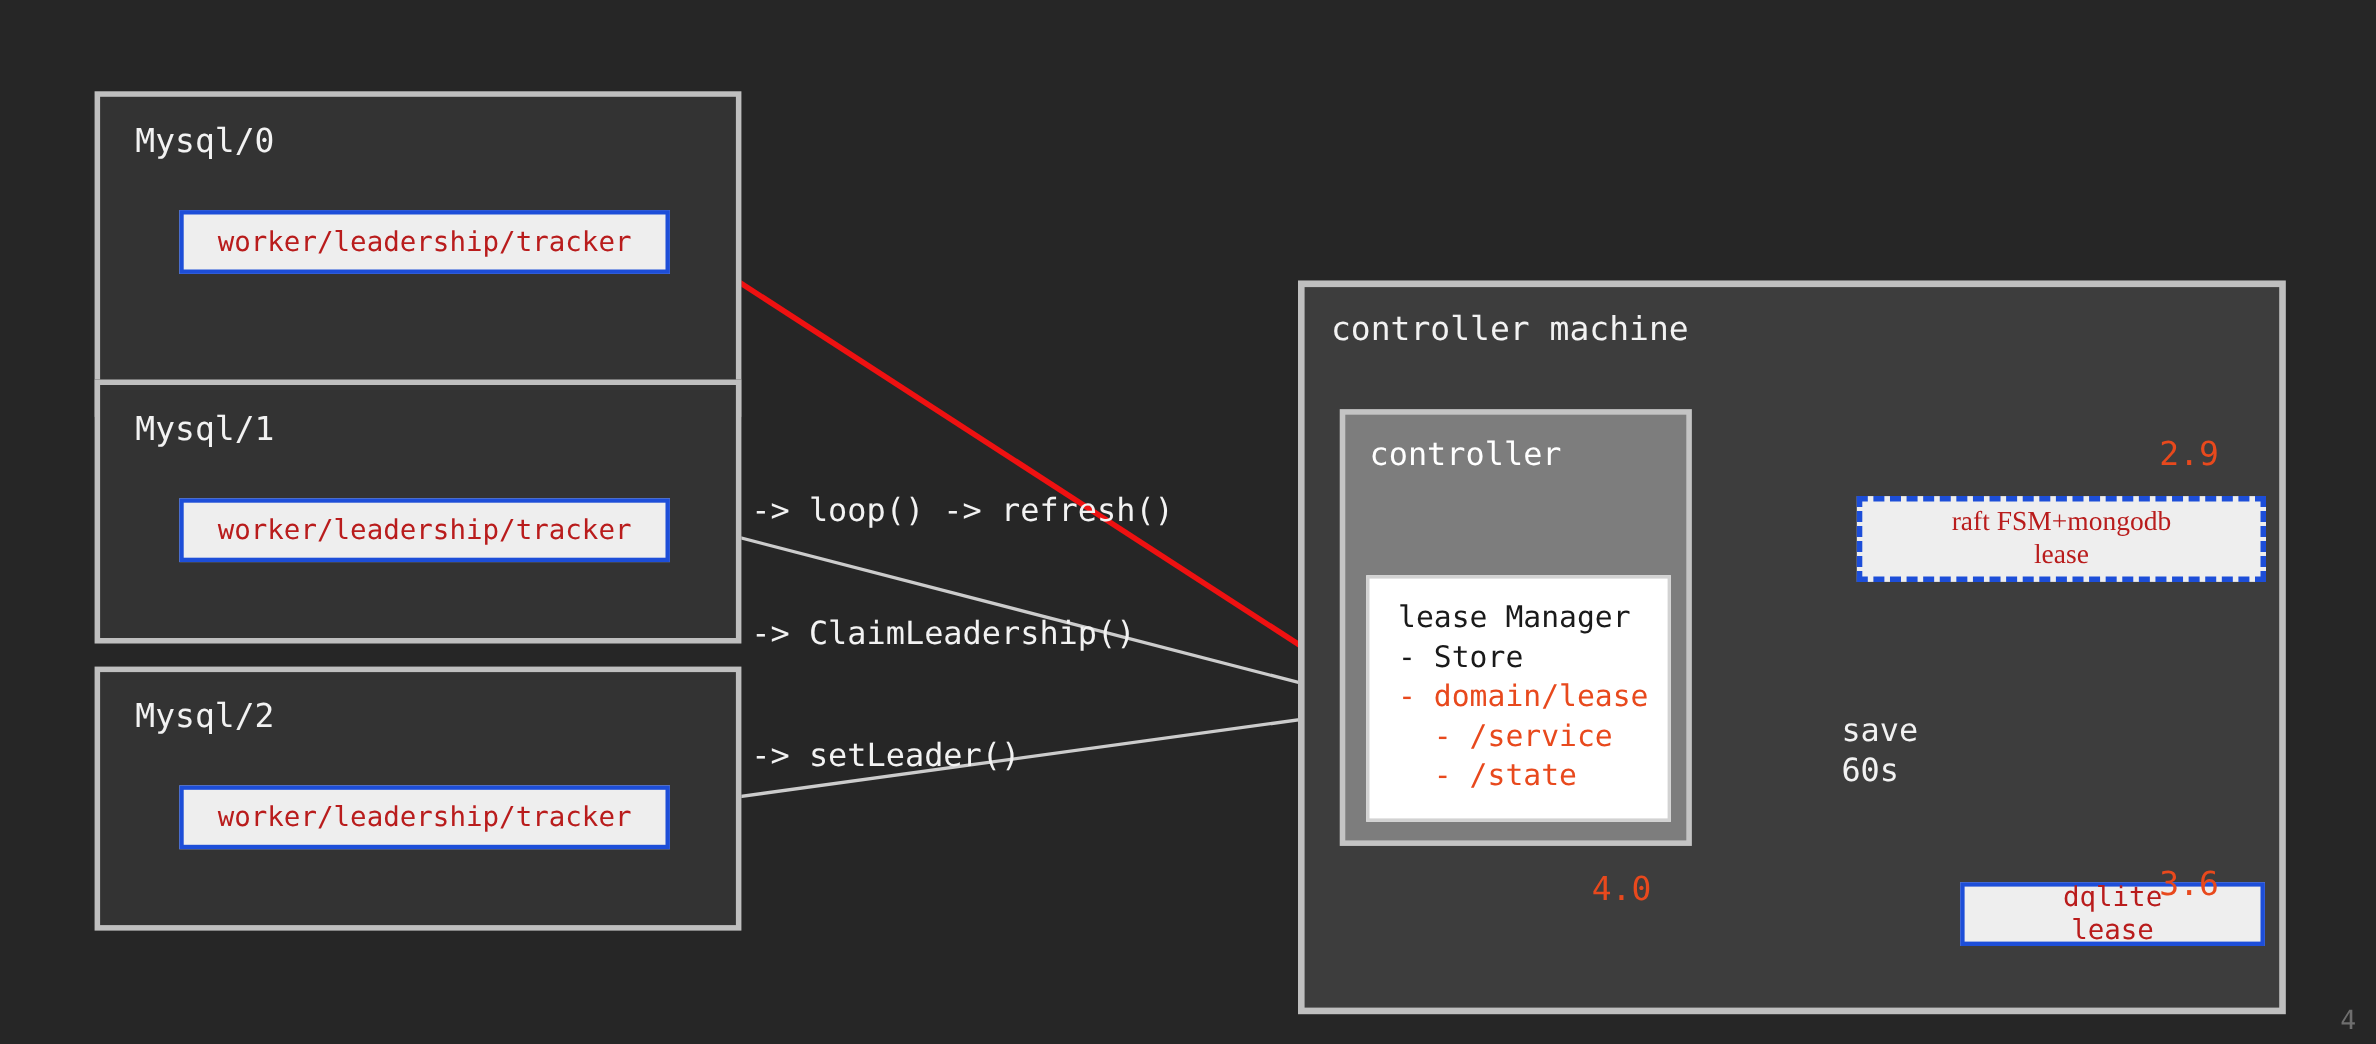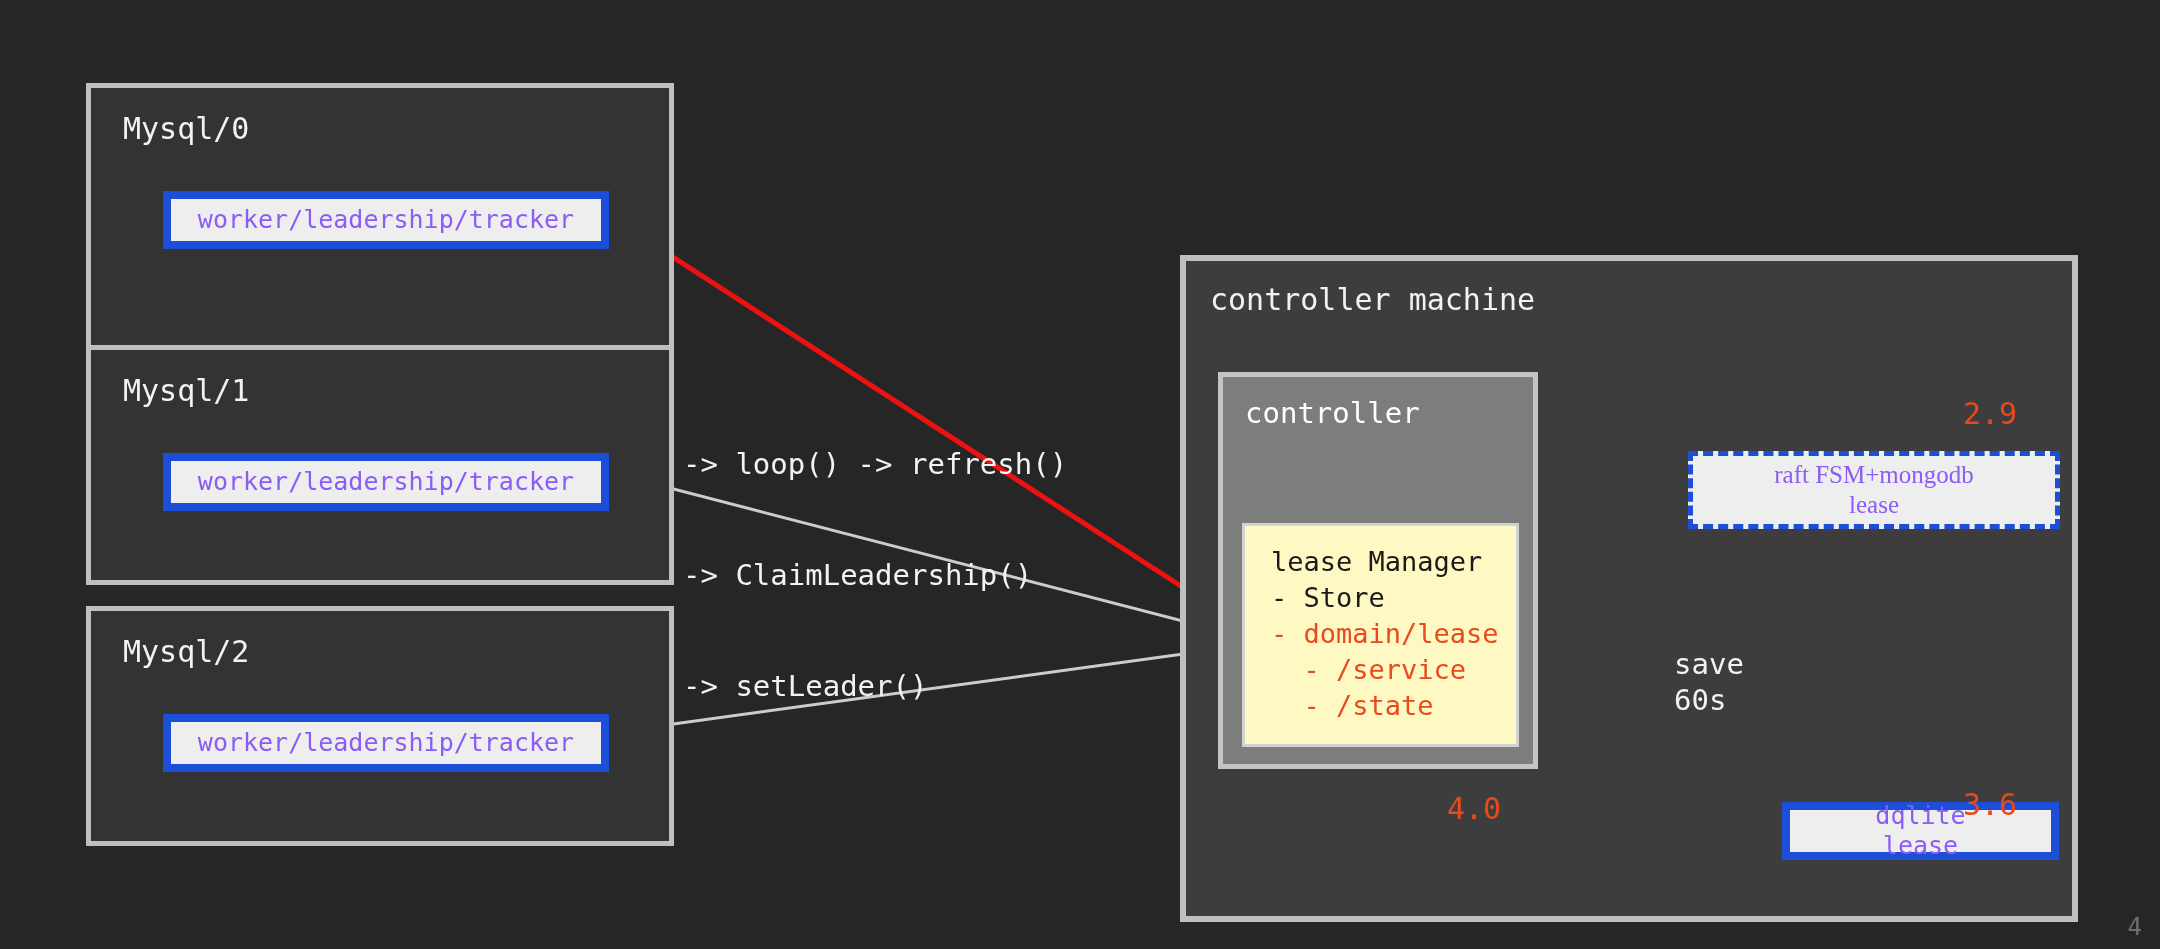--- a/index.html
+++ b/index.html
@@ -47,23 +47,23 @@
     color: #f2f2f2;
     font-size: 30px;
     line-height: 1;
     white-space: nowrap;
   }
 
   
   .chip {
     position: absolute;
     background: #eeeeee;
-    border: 8px solid #1d4ed8;
-    box-sizing: border-box;
-    color: #8b5cf6;
+    border: 4px solid #1d4ed8;
+    box-sizing: border-box;
+    color: #b91c1c;
     font-size: 25px;
     display: flex;
     align-items: center;
     justify-content: center;
     text-align: center;
     line-height: 1.22;
     white-space: pre;
   }
   .chip.dashed {
     border-style: dashed;
@@ -126,21 +126,21 @@
     white-space: nowrap;
   }
 
   
   #lease-manager {
     position: absolute;
     left: 1242px;
     top: 523px;
     width: 277px;
     height: 224px;
-    background: #fef9c3;
+    background: #ffffff;
     border: 3px solid #d2d2d2;
     box-sizing: border-box;
     z-index: 14;
     padding: 18px 0 0 26px;
   }
   #lease-manager .lm-line {
     color: #1a1a1a;
     font-size: 27px;
     line-height: 36px;
     white-space: pre;

